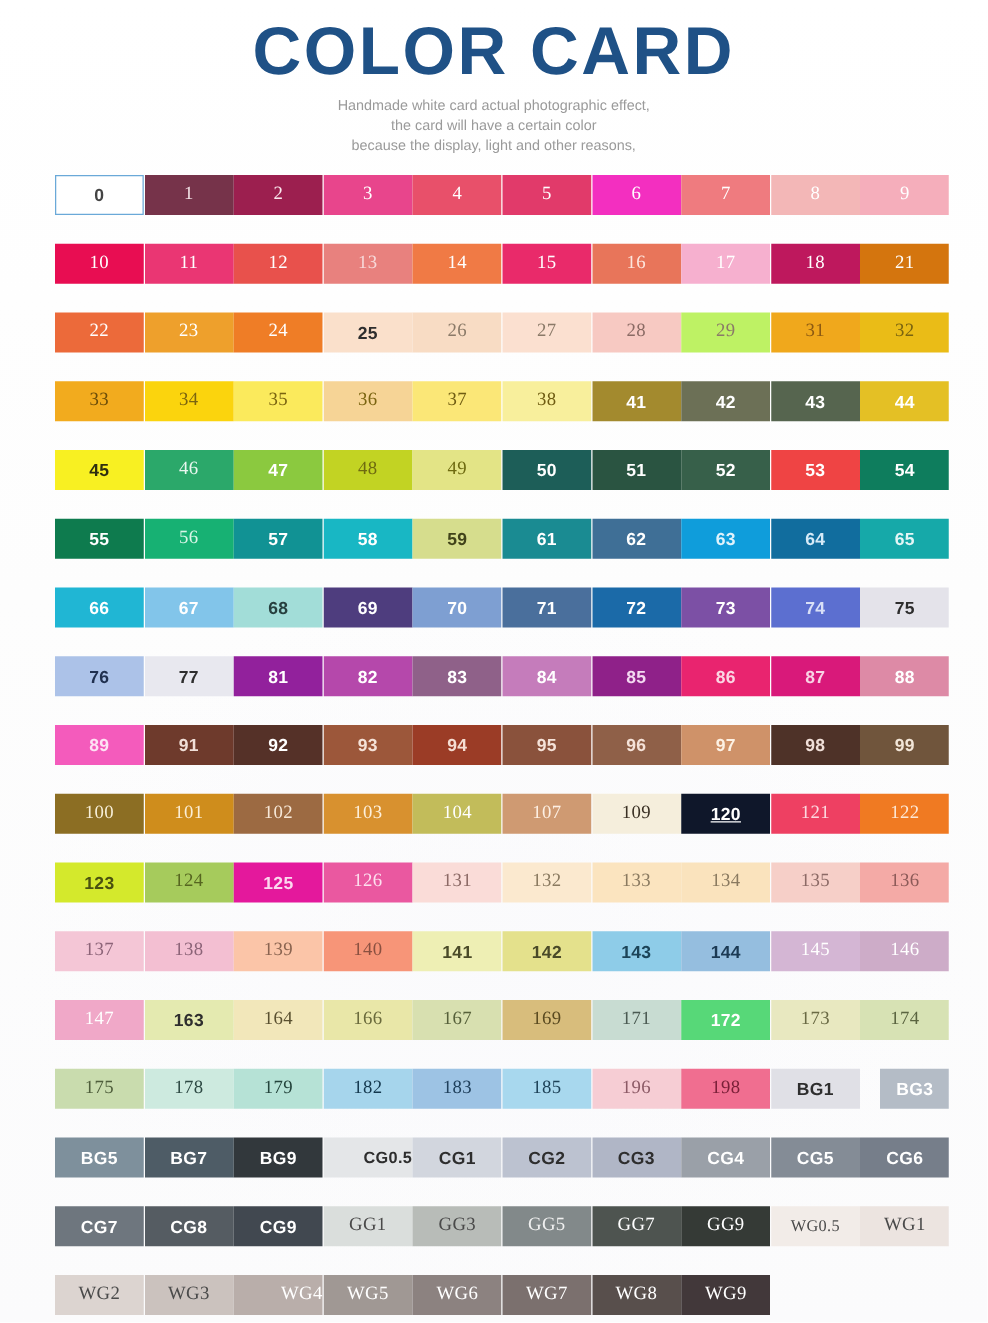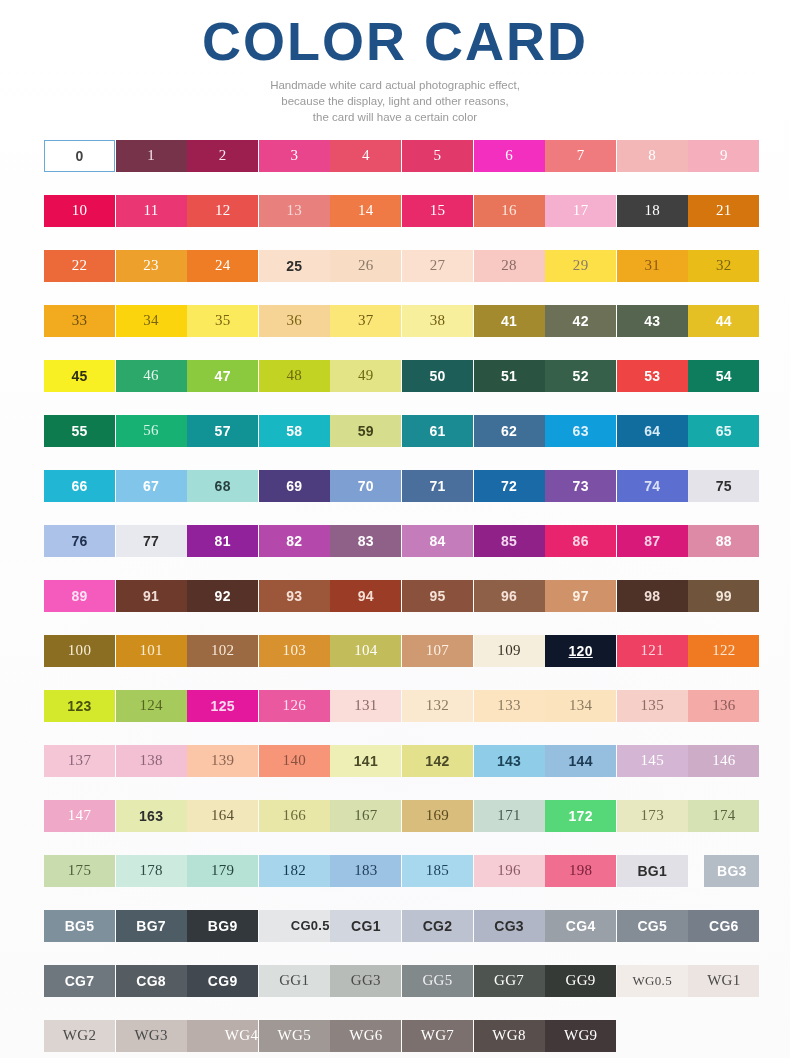--- a/index.html
+++ b/index.html
@@ -110,22 +110,22 @@
 <body>
 
 <div class="paper-wash"></div>
 
 <div class="sheet">
 
   <div class="header">
     <h1 class="title">COLOR CARD</h1>
     <div class="subtitle">
       <div>Handmade white card actual photographic effect,</div>
+      <div>the card will have a certain color</div>
       <div>because the display, light and other reasons,</div>
-      <div>the card will have a certain color</div>
     </div>
   </div>
 
   <div class="grid" id="swatch-grid">
       <div class="row">
         <div class="cell">
           <div class="swatch first sans" title="0 #ffffff" style="color: rgb(68, 68, 68);">
             <span>0</span>
           </div>
         </div>
@@ -210,21 +210,21 @@
           <div class="swatch" title="16 #e8755a" style="background: rgb(232, 117, 90); color: rgb(253, 230, 221);">
             <span>16</span>
           </div>
         </div>
         <div class="cell">
           <div class="swatch" title="17 #f6b0cf" style="background: rgb(246, 176, 207); color: rgb(255, 255, 255);">
             <span>17</span>
           </div>
         </div>
         <div class="cell">
-          <div class="swatch" title="18 #f1b0ab" style="background: #404040; color: rgb(255, 255, 255);">
+          <div class="swatch" title="18 #f1b0ab" style="background: #be185d; color: rgb(255, 255, 255);">
             <span>18</span>
           </div>
         </div>
         <div class="cell">
           <div class="swatch" title="21 #d4750e" style="background: rgb(212, 117, 14); color: rgb(255, 255, 255);">
             <span>21</span>
           </div>
         </div>
       </div>
       <div class="row">
@@ -257,21 +257,21 @@
           <div class="swatch" title="27 #fbe0d0" style="background: rgb(251, 224, 208); color: rgb(138, 122, 104);">
             <span>27</span>
           </div>
         </div>
         <div class="cell">
           <div class="swatch" title="28 #f7c9c2" style="background: rgb(247, 201, 194); color: rgb(138, 106, 100);">
             <span>28</span>
           </div>
         </div>
         <div class="cell">
-          <div class="swatch" title="29 #fce3d4" style="background: #fde047; color: rgb(138, 122, 104);">
+          <div class="swatch" title="29 #fce3d4" style="background: #bef264; color: rgb(138, 122, 104);">
             <span>29</span>
           </div>
         </div>
         <div class="cell">
           <div class="swatch" title="31 #f0a81c" style="background: rgb(240, 168, 28); color: rgb(140, 90, 18);">
             <span>31</span>
           </div>
         </div>
         <div class="cell">
           <div class="swatch" title="32 #eabc17" style="background: rgb(234, 188, 23); color: rgb(122, 100, 16);">

